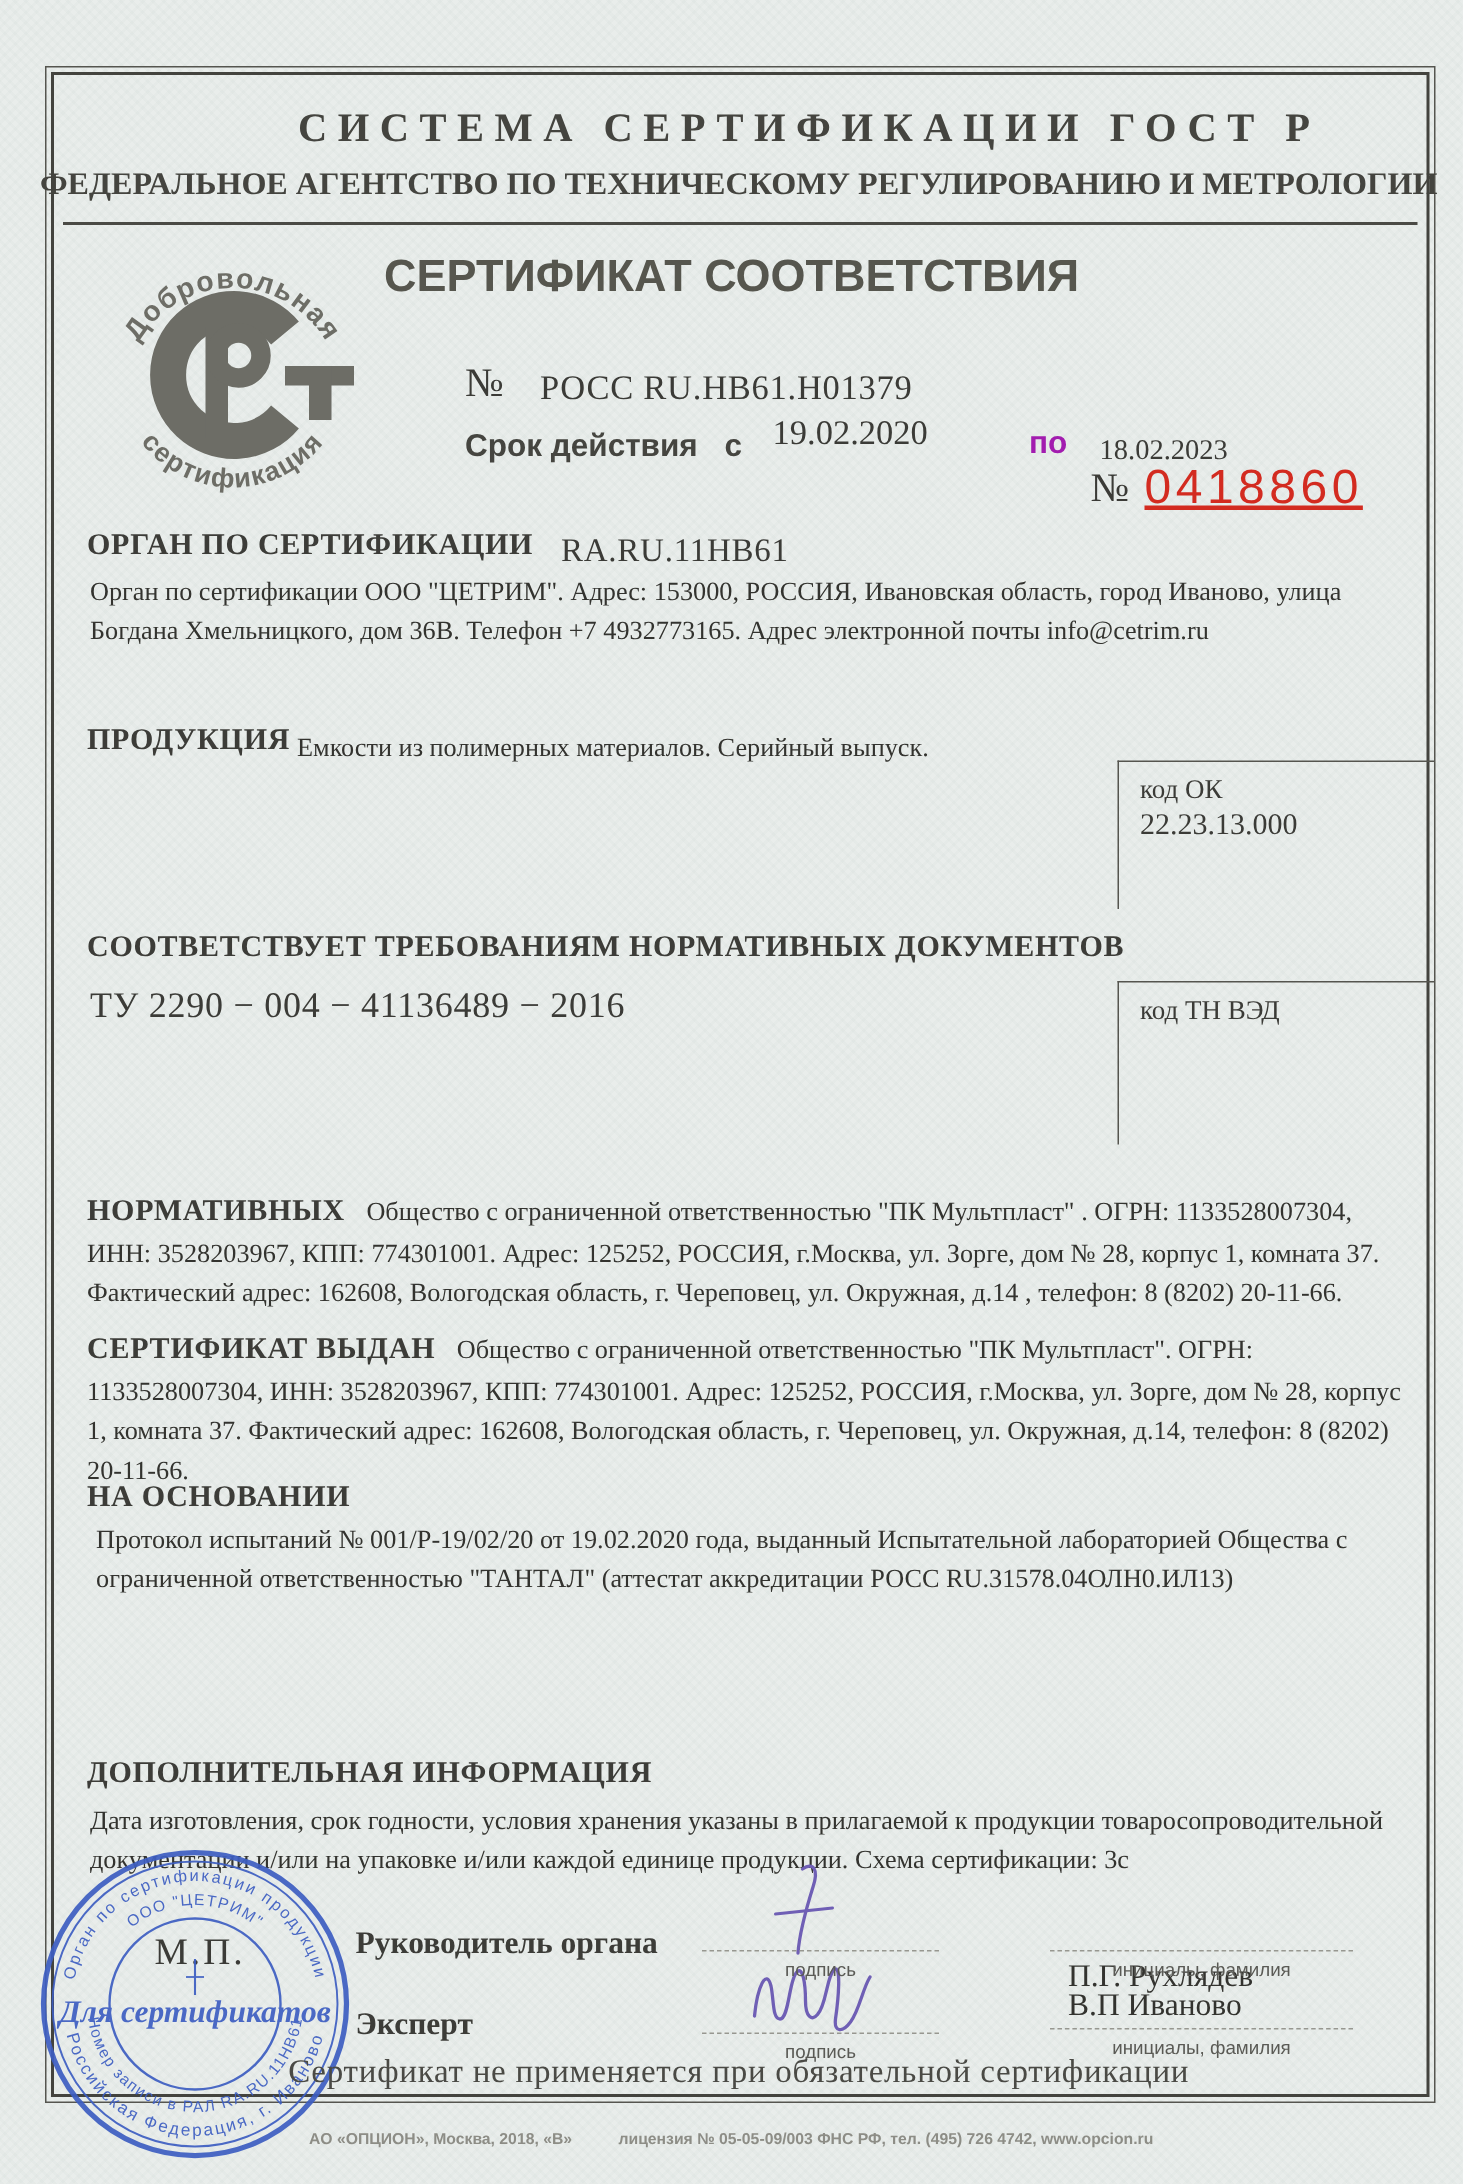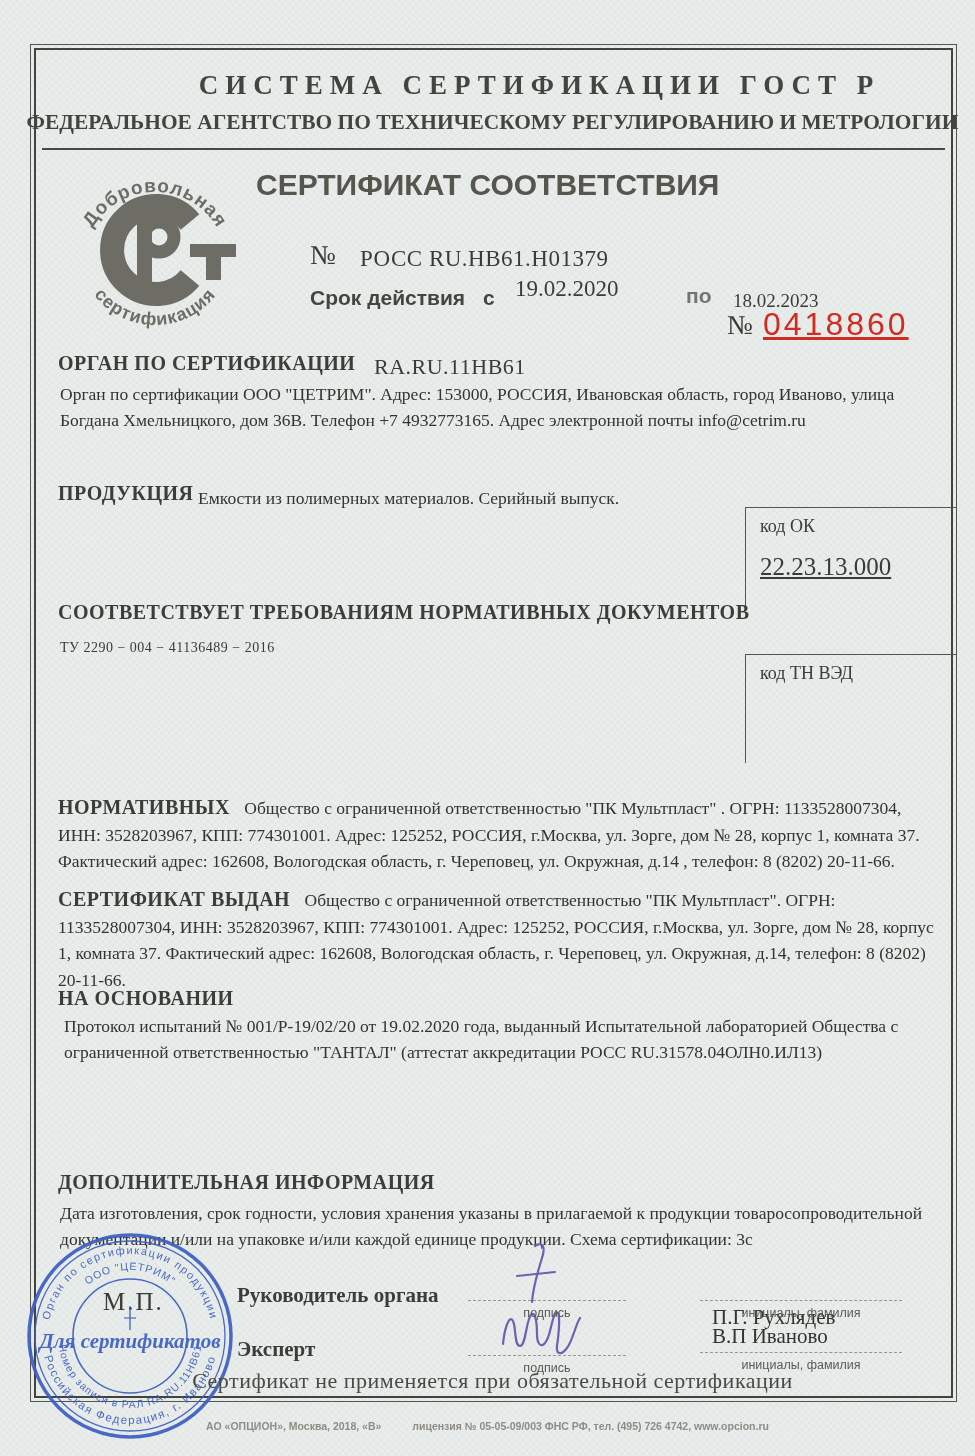--- a/index.html
+++ b/index.html
@@ -17,37 +17,37 @@
   .frame-inner{position:absolute;inset:3px;border:2px solid #43433e;}
   .hdr1{left:30px;top:70px;width:925px;text-align:center;font-weight:bold;font-size:27px;letter-spacing:7px;color:#44443f;padding-left:47px;}
   .hdr2{left:30px;top:110px;width:925px;text-align:center;font-weight:bold;font-size:21px;letter-spacing:0px;color:#44443f;transform:scaleX(1.02);}
   .hdr-rule{left:42px;top:148px;width:903px;height:0;border-top:2px solid #4a4a45;}
   .doc-title{left:256px;top:168px;width:680px;font-family:"Liberation Sans",sans-serif;font-weight:bold;font-size:30px;letter-spacing:0px;color:#56564e;white-space:nowrap;transform:scaleX(1.0);}
   .cert-no-label{left:310px;top:240px;font-size:27px;color:#3b3b37;}
   .cert-no{left:360px;top:246px;font-size:23px;letter-spacing:.5px;}
   .validity-label{left:310px;top:286px;font-family:"Liberation Sans",sans-serif;font-weight:bold;font-size:21px;color:#454540;}
   .validity-c{left:483px;top:286px;font-family:"Liberation Sans",sans-serif;font-weight:bold;font-size:21px;color:#454540;}
   .date-from{left:515px;top:276px;font-size:23px;}
-  .validity-po{left:686px;top:284px;font-family:"Liberation Sans",sans-serif;font-weight:bold;font-size:21px;color:#737373;}
+  .validity-po{left:686px;top:284px;font-family:"Liberation Sans",sans-serif;font-weight:bold;font-size:21px;color:#a21caf;}
   .date-to{left:733px;top:290px;font-size:19px;}
   .blank-no-sign{left:727px;top:310px;font-size:27px;color:#3b3b37;}
   .blank-no{left:763px;top:306px;font-family:"Liberation Sans",sans-serif;font-size:32px;letter-spacing:3px;color:#d32b20;text-decoration:underline;}
   .sec-h{font-weight:bold;font-size:20px;letter-spacing:.5px;color:#3c3c38;}
   .body-t{font-size:17.5px;line-height:1.5;color:#33332f;}
   .org-h{left:58px;top:352px;}
   .org-reg{left:374px;top:354px;font-size:22px;letter-spacing:.5px;}
   .org-text{left:60px;top:381px;width:880px;}
   .prod-h{left:58px;top:482px;}
   .prod-text{left:198px;top:485px;width:560px;}
   .code-box{border-top:1.5px solid #55554f;border-left:1.5px solid #55554f;padding:8px 0 0 14px;}
   .ok-box{left:745px;top:507px;width:196px;height:90px;}
   .ok-label{font-size:18px;}
-  .ok-code{font-size:25px;margin-top:16px;text-decoration:underline;}
-  .compl-h{left:58px;top:601px;width:700px;}
-  .compl-text{left:60px;top:640px;font-size:14px;letter-spacing:.5px;}
+  .ok-code{font-size:20px;margin-top:2px;}
+  .compl-h{left:58px;top:620px;width:700px;}
+  .compl-text{left:60px;top:658px;font-size:24px;letter-spacing:.5px;}
   .tnved-box{left:745px;top:654px;width:196px;height:100px;}
   .para{width:888px;}
   .para .sec-h{margin-right:10px;}
   .manuf{left:58px;top:792px;}
   .issued{left:58px;top:884px;}
   .basis-h{left:58px;top:987px;}
   .basis-text{left:64px;top:1013px;width:880px;}
   .addl-h{left:58px;top:1171px;}
   .addl-text{left:60px;top:1200px;width:892px;}
   .mp-label{left:288px;top:1288px;font-size:25px;letter-spacing:2px;color:#3b3b37;}

